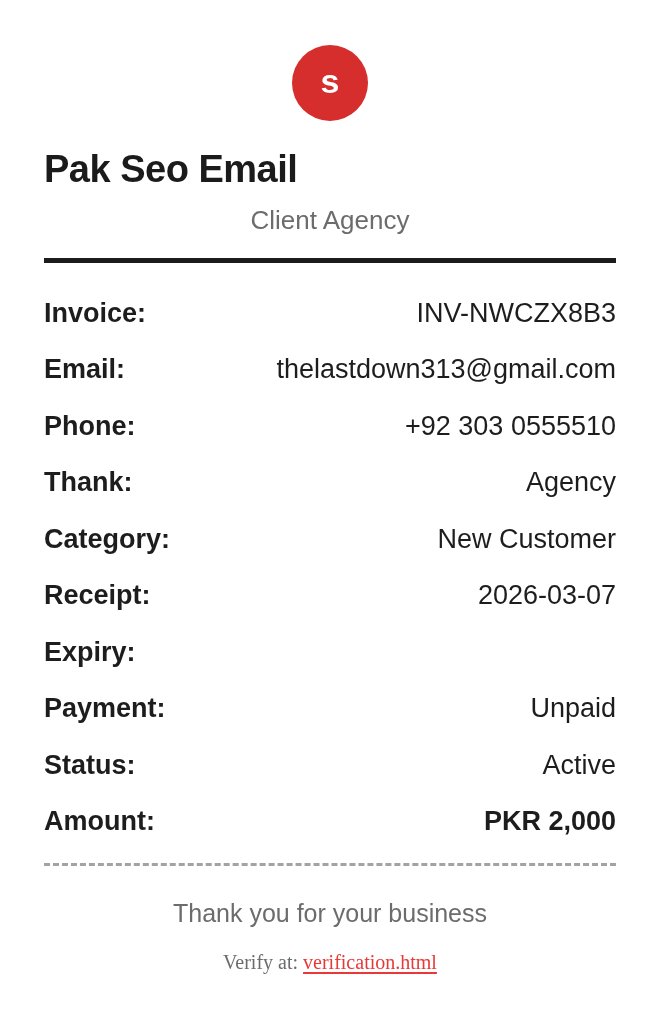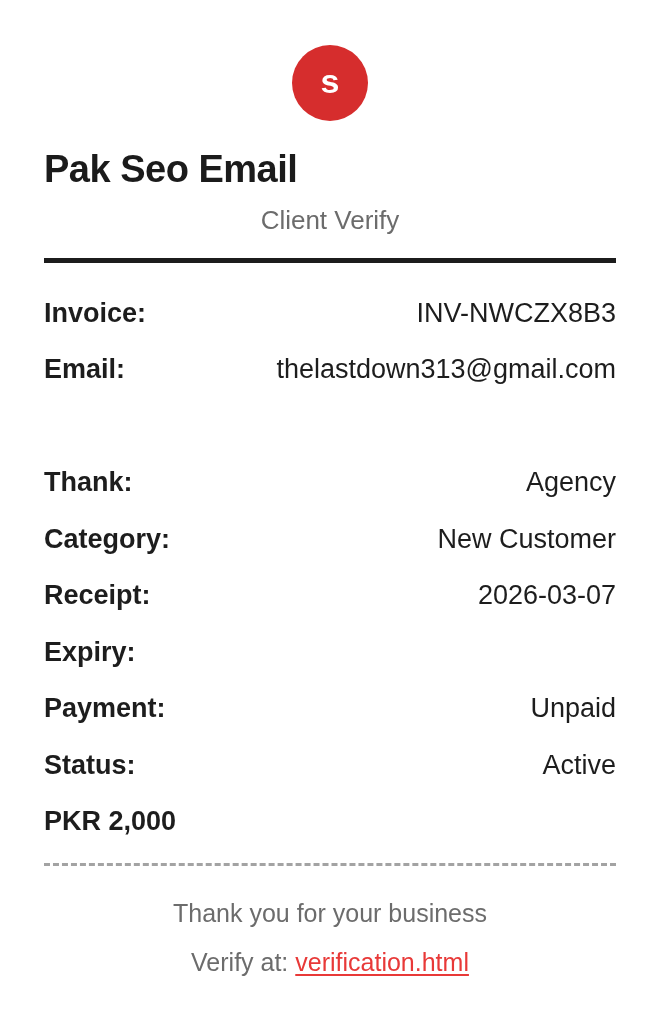--- a/index.html
+++ b/index.html
@@ -61,53 +61,55 @@
     height:0;
   }
 
   
   .thanks{
     margin-top:32px;text-align:center;
     font-size:25px;line-height:30px;color:#6c6c6c;
   }
   .verify{
     margin-top:19px;text-align:center;
-    font-size:25px;line-height:30px;color:#6c6c6c;
+    font-size:20px;line-height:30px;color:#6c6c6c;font-family:Liberation Serif, serif;
   }
   .verify a{
     color:#e83938;text-decoration:underline;
     text-decoration-color:#e83938;text-underline-offset:3px;
     cursor:pointer;
   }
 </style>
 </head>
 <body>
 
 <div class="receipt">
 
   <div class="logo">
     <span>s</span>
   </div>
 
   <div class="company">Pak Seo Email</div>
 
-  <div class="subtitle">Client Verify</div>
+  <div class="subtitle">Client Agency</div>
 
   <div class="rule"></div>
 
   <div class="rows">
     <div class="row">
       <span class="label">Invoice:</span>
       <span class="value">INV-NWCZX8B3</span>
     </div>
     <div class="row">
       <span class="label">Email:</span>
       <span class="value">thelastdown313@gmail.com</span>
     </div>
     <div class="row">
+      <span class="label">Phone:</span>
+      <span class="value">+92 303 0555510</span>
     </div>
     <div class="row">
       <span class="label">Thank:</span>
       <span class="value">Agency</span>
     </div>
     <div class="row">
       <span class="label">Category:</span>
       <span class="value">New Customer</span>
     </div>
     <div class="row">
@@ -119,20 +121,21 @@
     </div>
     <div class="row">
       <span class="label">Payment:</span>
       <span class="value">Unpaid</span>
     </div>
     <div class="row">
       <span class="label">Status:</span>
       <span class="value">Active</span>
     </div>
     <div class="row emphasis">
+      <span class="label">Amount:</span>
       <span class="value">PKR 2,000</span>
     </div>
   </div>
 
   <div class="dashed"></div>
 
   <div class="thanks">Thank you for your business</div>
 
   <div class="verify">
     <span>Verify at:</span>

